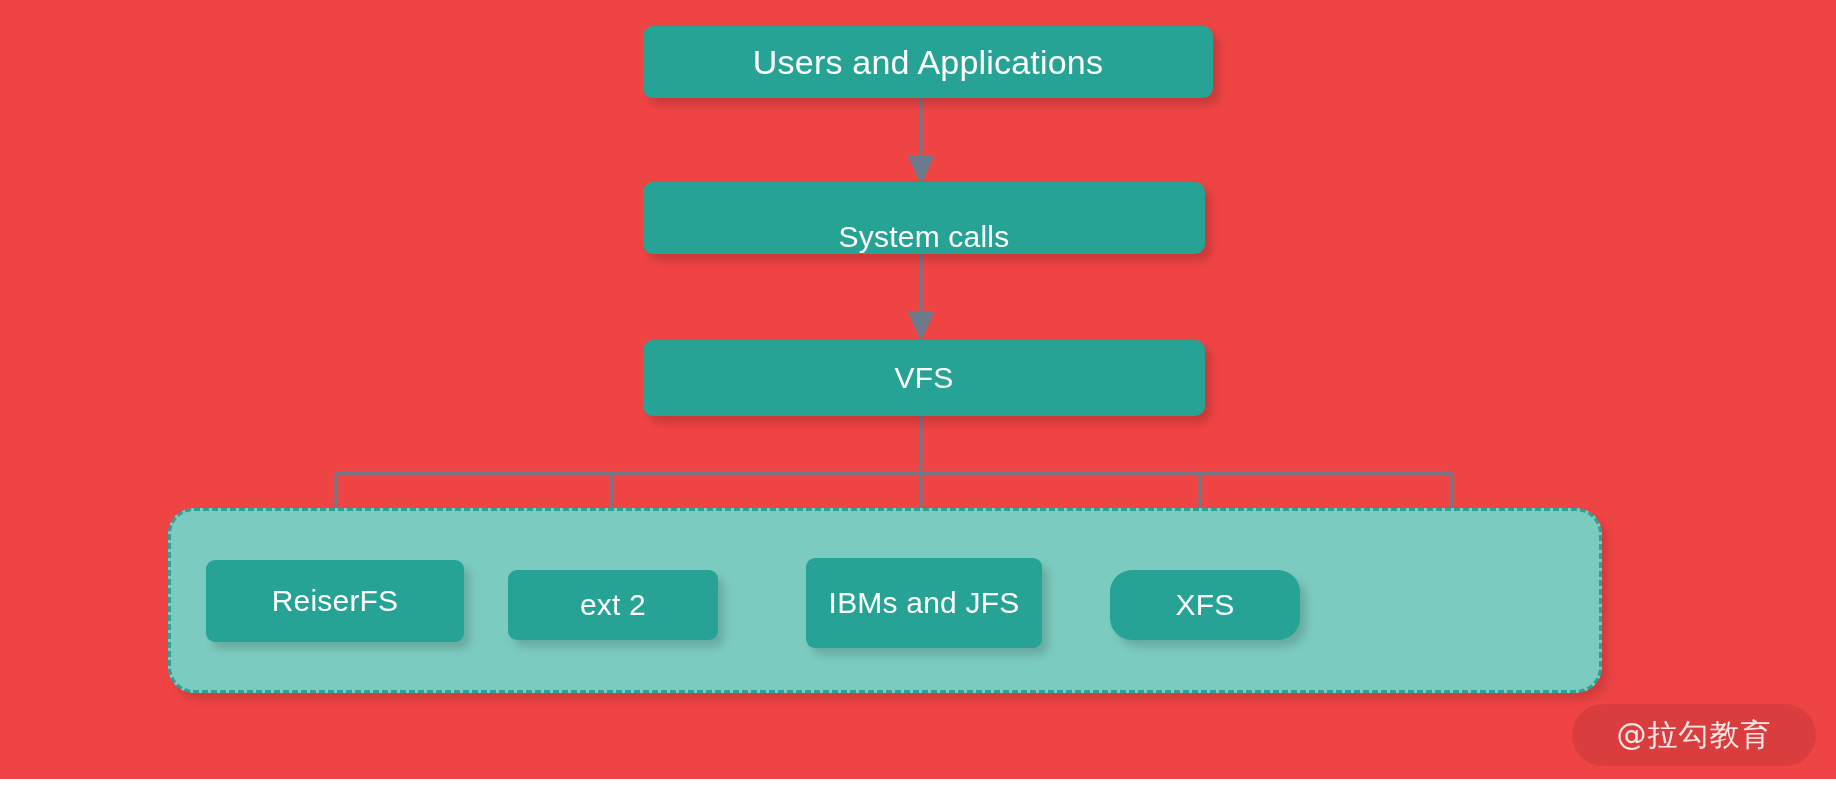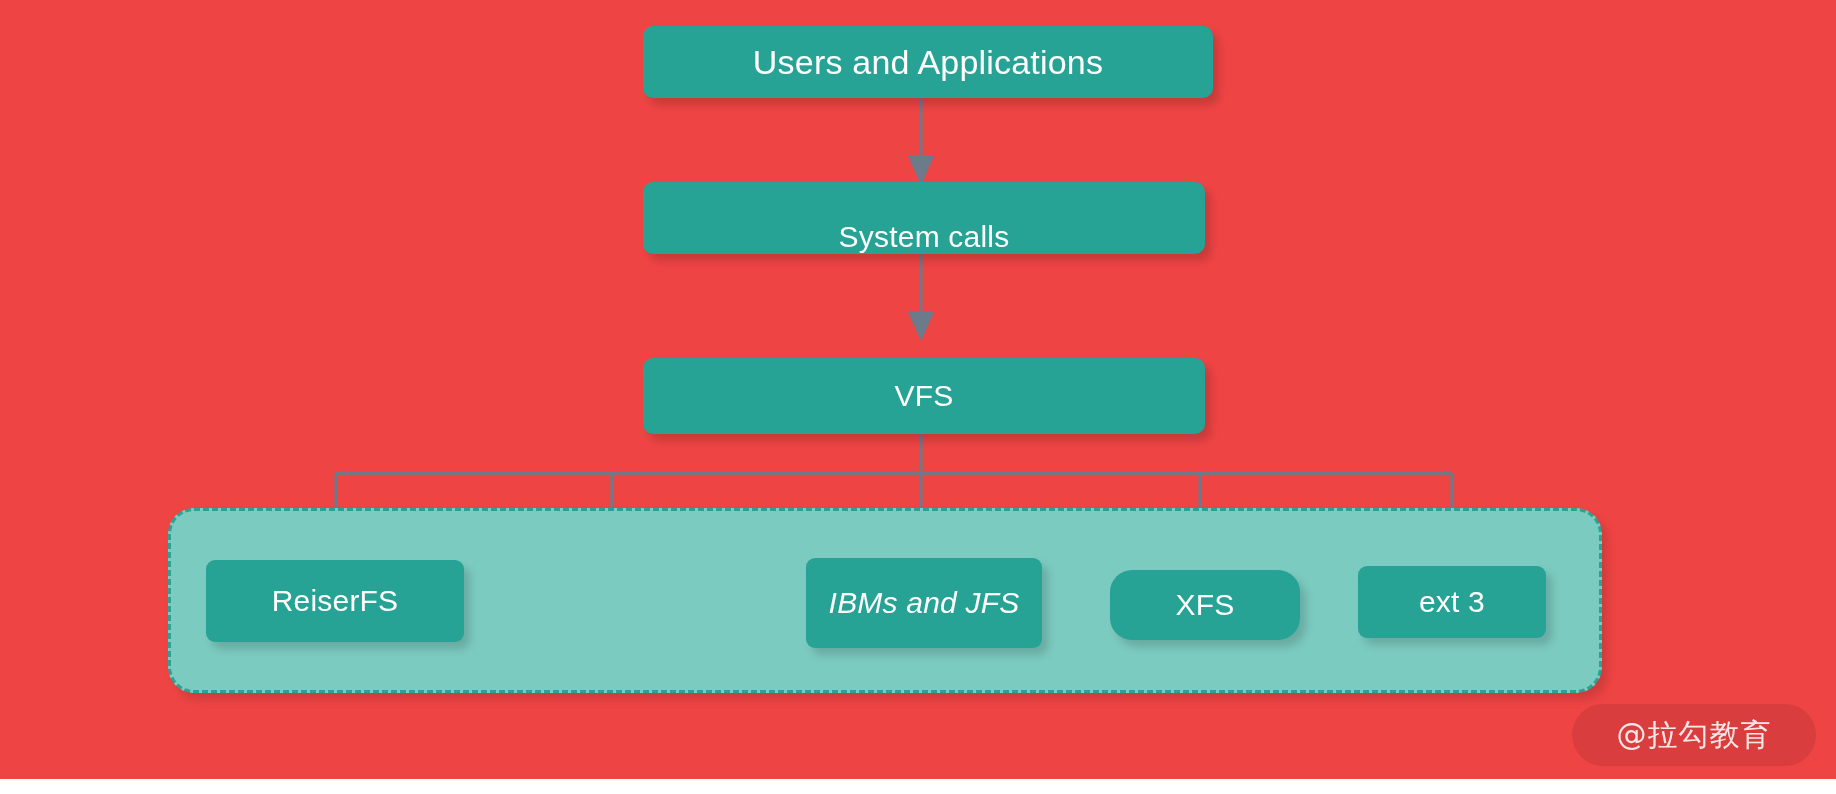--- a/index.html
+++ b/index.html
@@ -39,21 +39,21 @@
     align-items: center;
     justify-content: center;
     text-align: center;
     line-height: 1.12;
     box-shadow: 6px 7px 9px rgba(0,0,0,0.16);
     letter-spacing: 0.2px;
   }
 
   .node-stack-top    { left: 643px; top: 26px;  width: 570px; height: 72px;  font-size: 34px; }
   .node-stack-mid    { left: 643px; top: 182px; width: 562px; height: 72px;  font-size: 30px; align-items: flex-end; }
-  .node-stack-vfs    { left: 643px; top: 358px; width: 562px; height: 76px;  font-size: 30px; }
+  .node-stack-vfs    { left: 643px; top: 340px; width: 562px; height: 76px;  font-size: 30px; }
 
   
   #fs-group {
     position: absolute;
     left: 168px;
     top: 508px;
     width: 1434px;
     height: 185px;
     box-sizing: border-box;
     background: #7ccbc0;
@@ -62,21 +62,21 @@
     box-shadow: 6px 7px 10px rgba(0,0,0,0.13);
   }
 
   
   .node-fs {
     font-size: 30px;
     border-radius: 9px;
   }
   .fs-reiserfs { left: 206px;  top: 560px; width: 258px; height: 82px; }
   .fs-ext2     { left: 508px;  top: 570px; width: 210px; height: 70px; }
-  .fs-jfs      { left: 806px;  top: 558px; width: 236px; height: 90px; font-style: italic; }
+  .fs-jfs      { left: 806px;  top: 558px; width: 236px; height: 90px; }
   .fs-xfs      { left: 1110px; top: 570px; width: 190px; height: 70px; border-radius: 22px; }
   .fs-ext3     { left: 1358px; top: 566px; width: 188px; height: 72px; }
 
   
   #watermark {
     position: absolute;
     left: 1572px;
     top: 704px;
     width: 244px;
     height: 62px;
@@ -129,30 +129,30 @@
   <div class="node node-stack-vfs">
     <span>VFS</span>
   </div>
 
   <div id="fs-group"></div>
 
   <div class="node node-fs fs-reiserfs">
     <span>ReiserFS</span>
   </div>
 
+  <div class="node node-fs fs-ext2">
+    <span>ext 2</span>
+  </div>
 
   <div class="node node-fs fs-jfs">
     <span>IBMs and JFS</span>
   </div>
 
   <div class="node node-fs fs-xfs">
     <span>XFS</span>
   </div>
 
-  <div class="node node-fs fs-ext3">
-    <span>ext 3</span>
-  </div>
 
   <div id="watermark">
     <span>@拉勾教育</span>
   </div>
 
 </div>
 
 </body></html>

